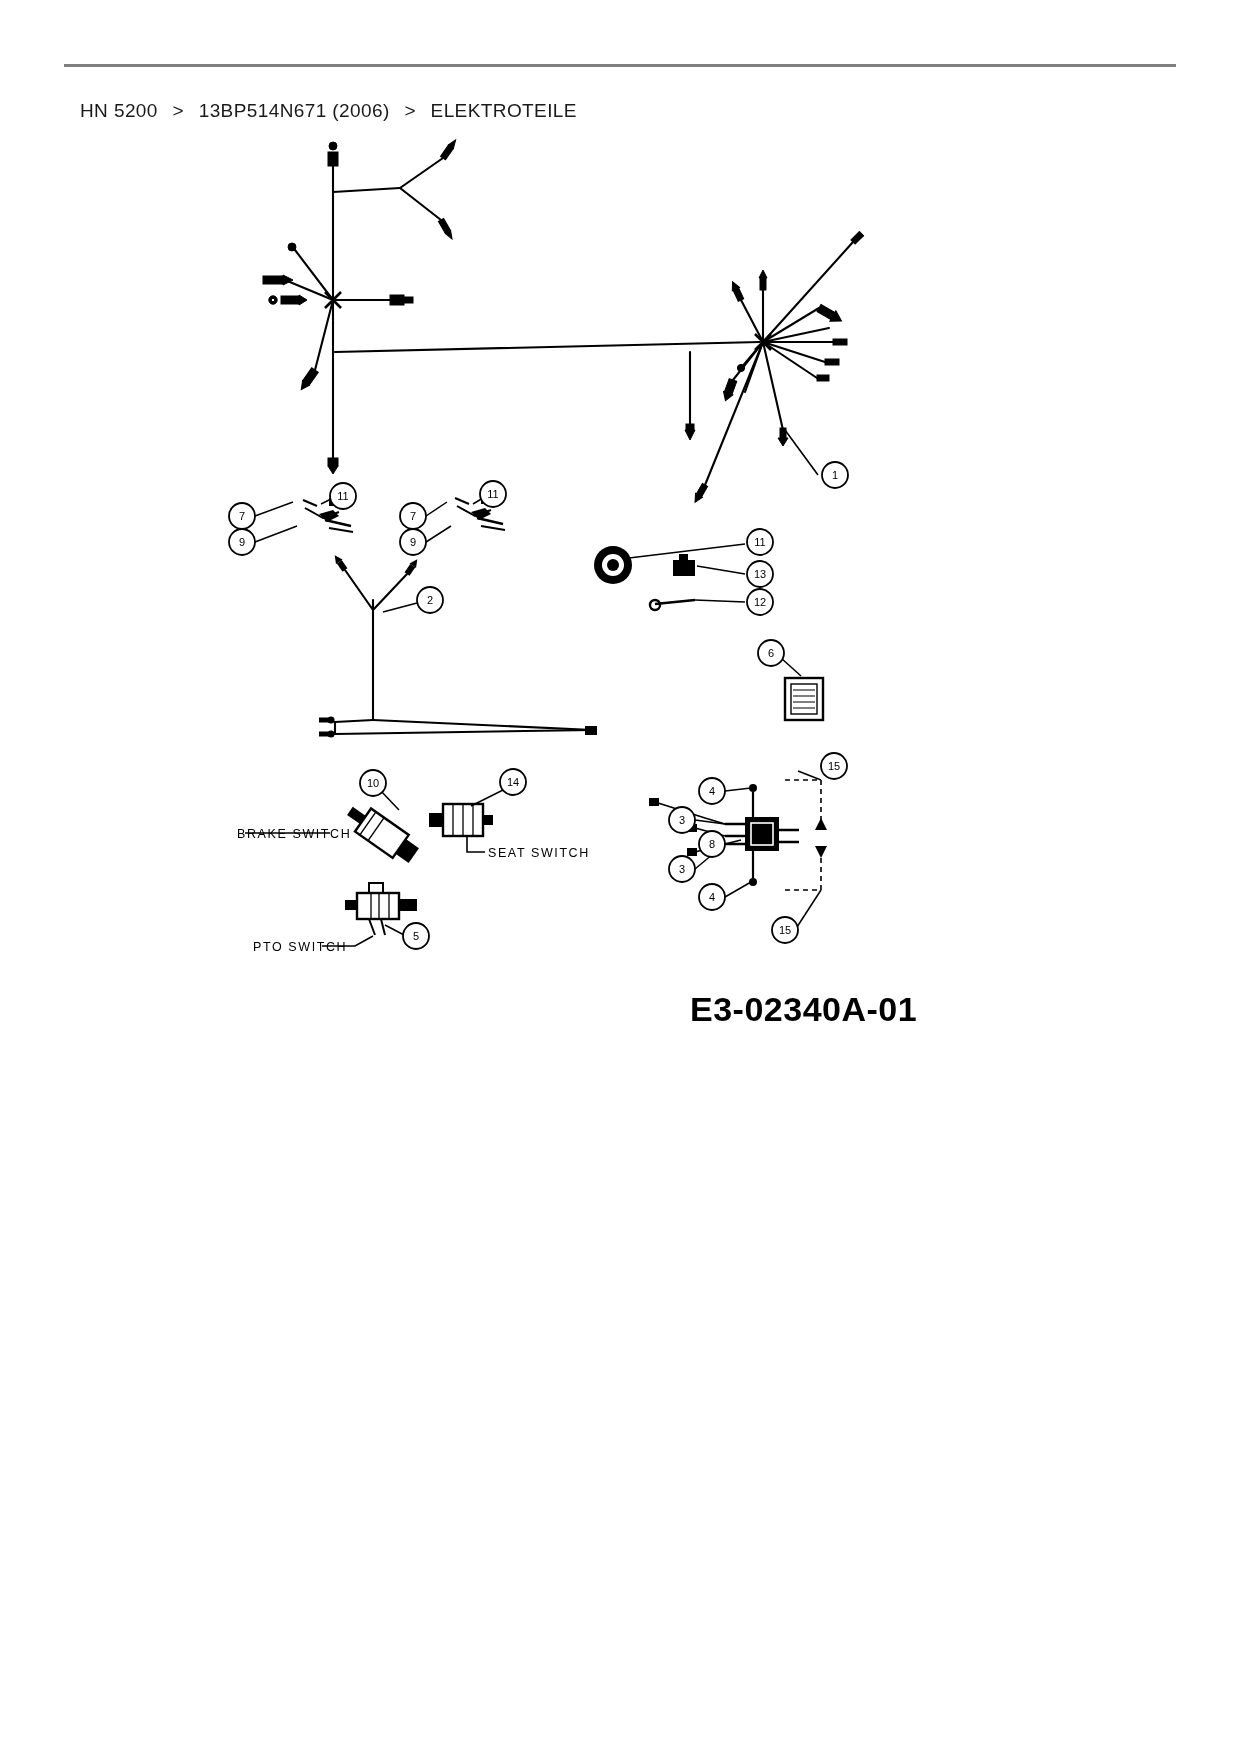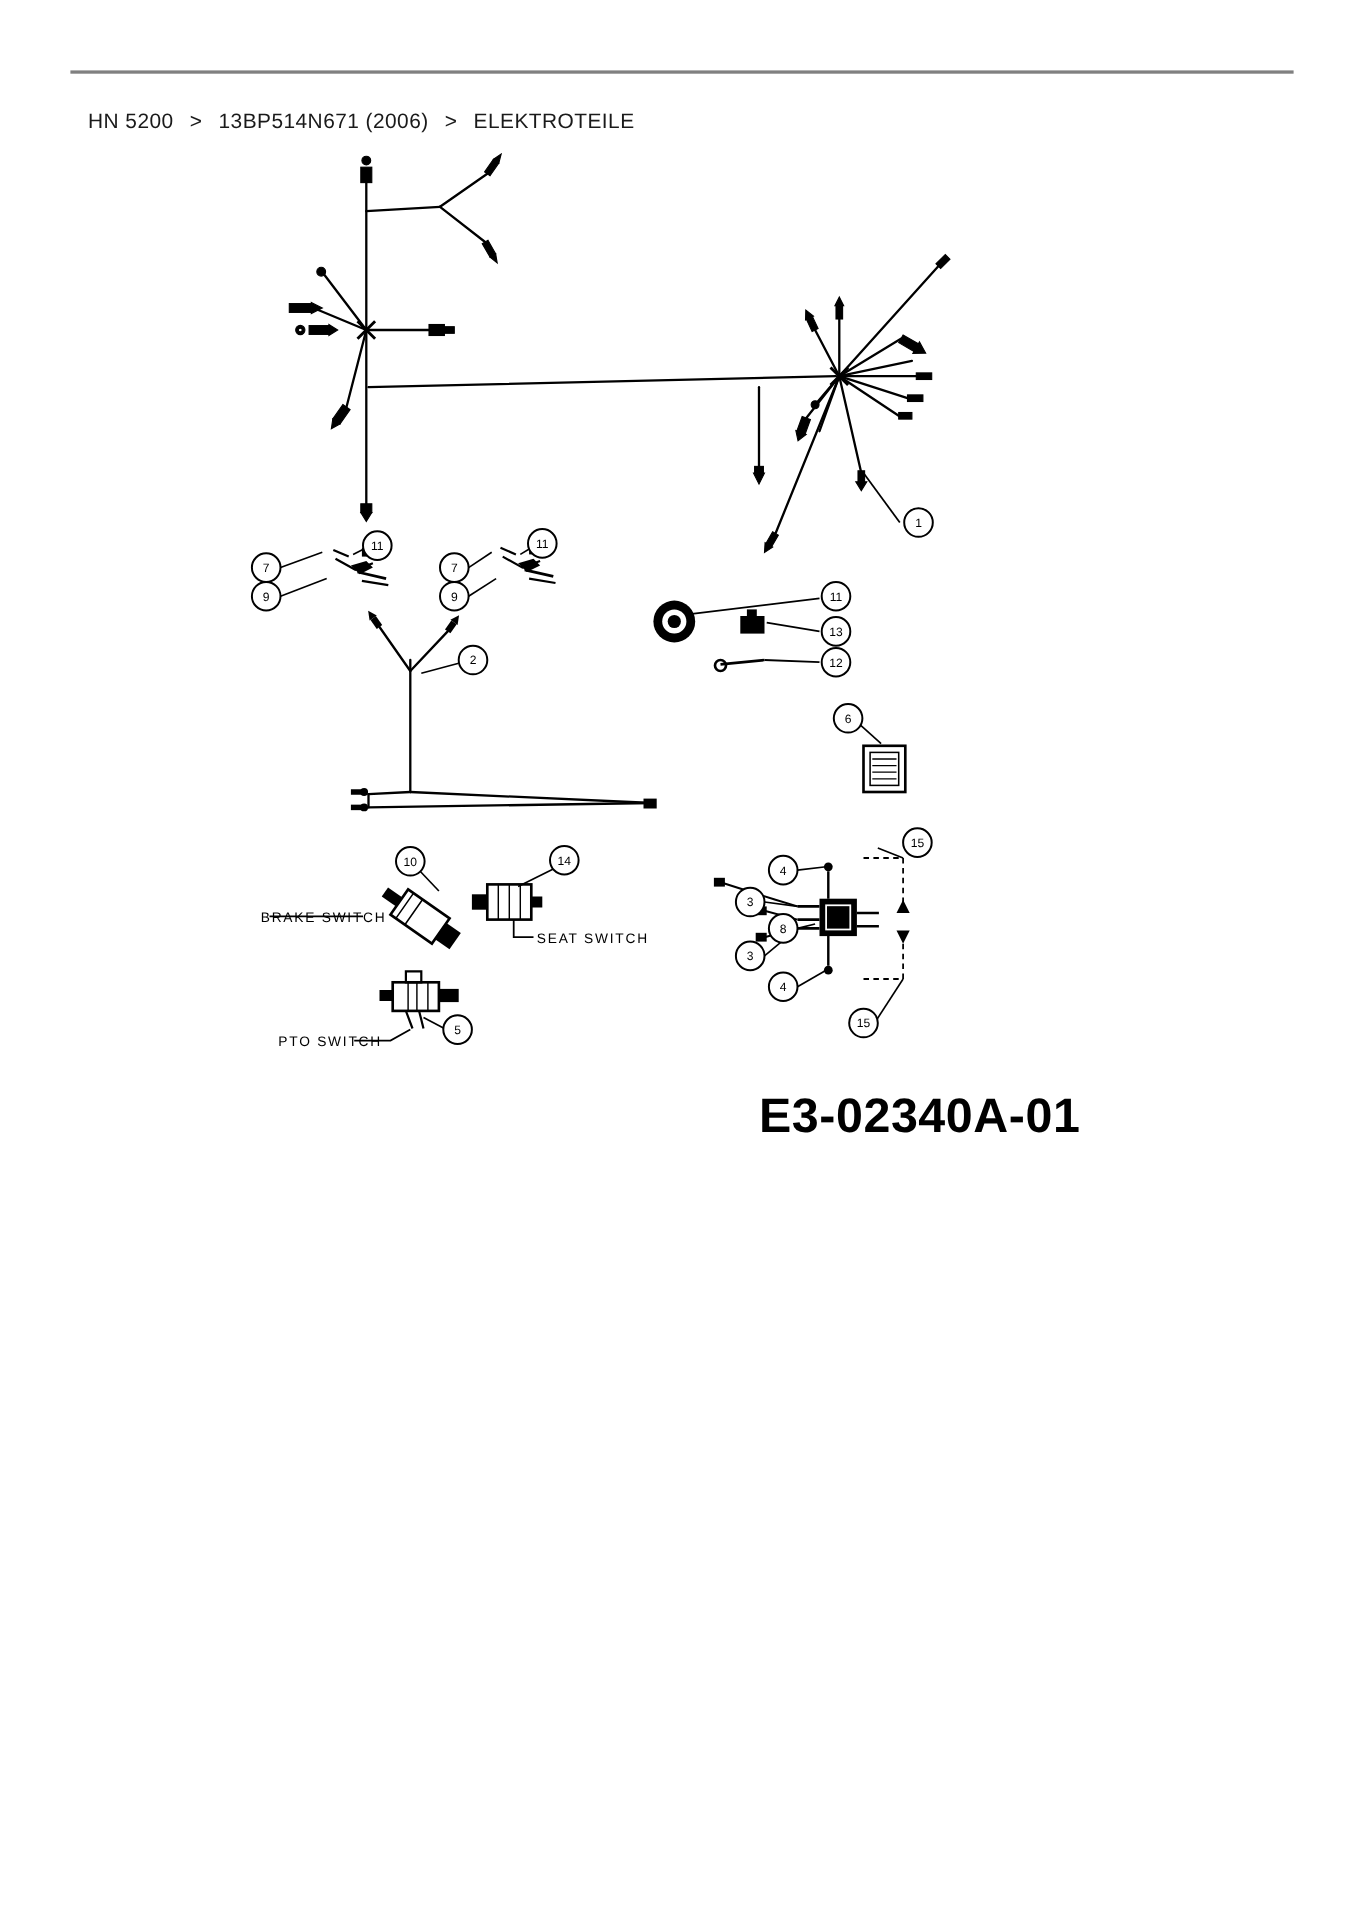--- a/index.html
+++ b/index.html
@@ -50,21 +50,21 @@
   }
   svg.diagram {
     display: block;
     width: 685px;
     height: 940px;
   }
   .plate-code {
     position: absolute;
     left: 690px;
     top: 990px;
-    font-size: 44px;
+    font-size: 34px;
     font-weight: 700;
     letter-spacing: 0.5px;
     white-space: nowrap;
   }
 </style>
 </head>
 <body>
 
 <div class="page">
 

